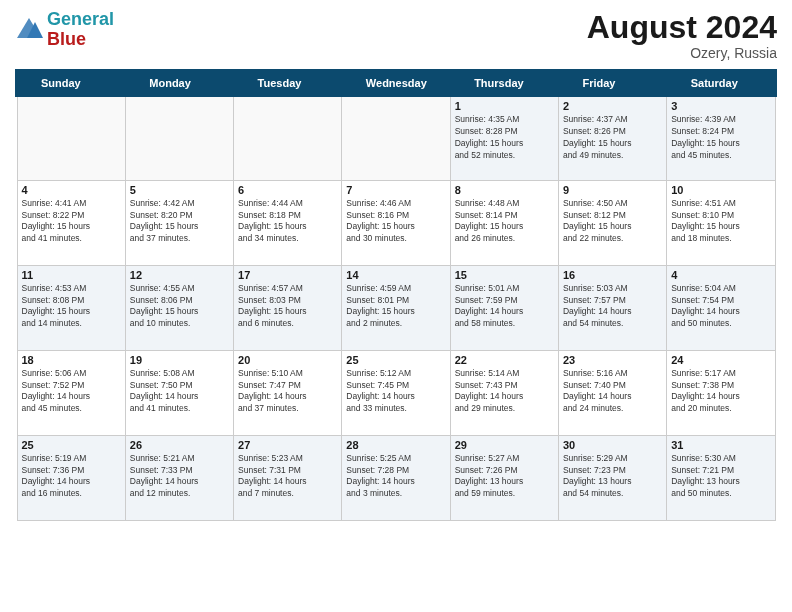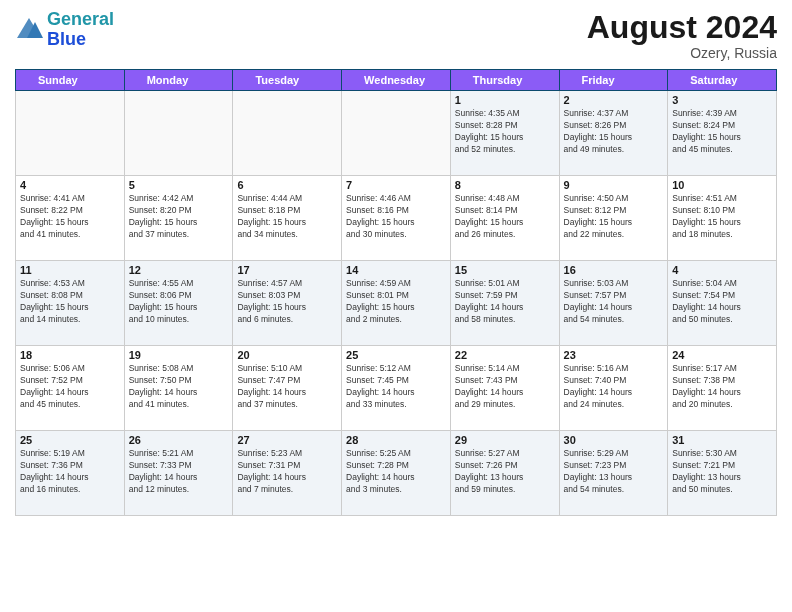--- a/index.html
+++ b/index.html
@@ -51,27 +51,27 @@
     .location {
       font-size: 14px;
       color: #555;
     }
     table {
       width: 100%;
       border-collapse: collapse;
       table-layout: fixed;
     }
     thead th {
-      background-color: #8b5cf6;
+      background-color: #0c4a6e;
       color: #fff;
       font-size: 11px;
       font-weight: bold;
       padding: 4px 22px;
       text-align: left;
-      border: 1px solid #0c4a6e;
+      border: 4px solid #0c4a6e;
     }
     tbody td {
       border: 1px solid #ccc;
       vertical-align: top;
       padding: 3px 4px;
       font-size: 9px;
       color: #333;
       height: 85px;
     }
     tbody tr:nth-child(odd) td {
@@ -101,21 +101,21 @@
 
 <div class="page">
   <div class="header">
     <div class="logo">
       <svg class="logo-icon" viewBox="0 0 28 28">
         <polygon points="14,2 26,22 2,22" fill="#3278b5" opacity="0.85"></polygon>
         <polygon points="20,6 28,22 12,22" fill="#3278b5"></polygon>
       </svg>
       <div class="logo-text">
         <div><span>General</span></div>
-        <div><span style="color:#1d4ed8">Blue</span></div>
+        <div><span style="color:#b91c1c">Blue</span></div>
       </div>
     </div>
     <div class="title-block">
       <div class="month-title">August 2024</div>
       <div class="location">Ozery, Russia</div>
     </div>
   </div>
 
   <table>
     <thead>

